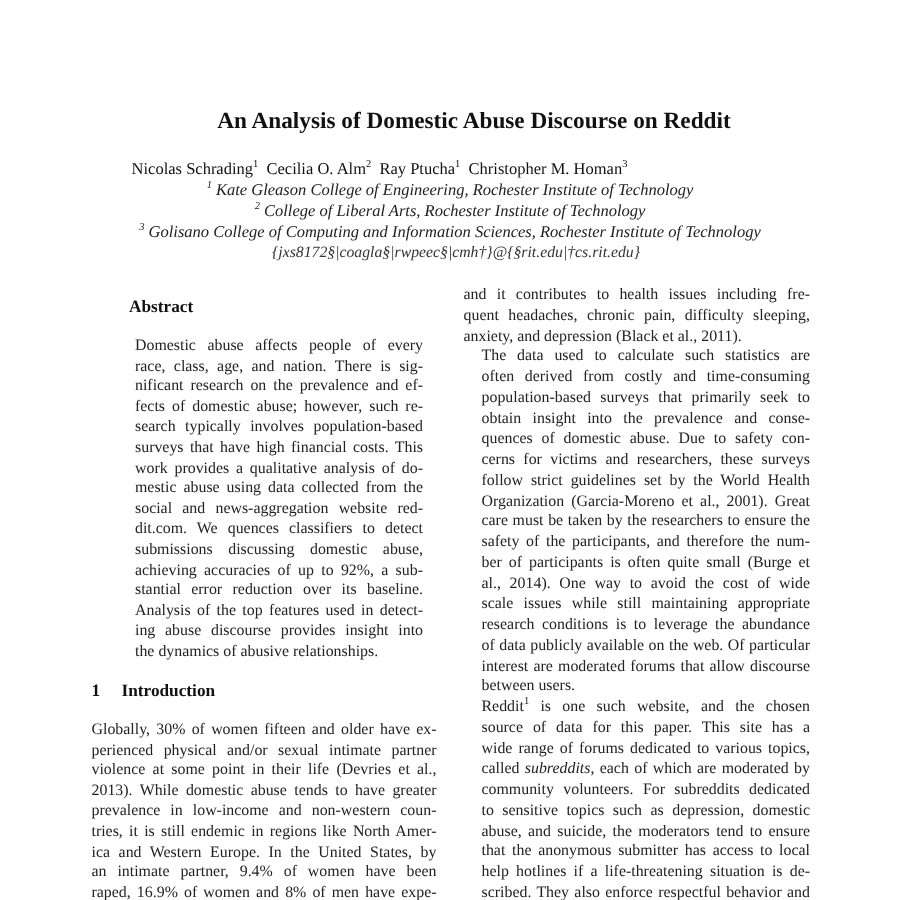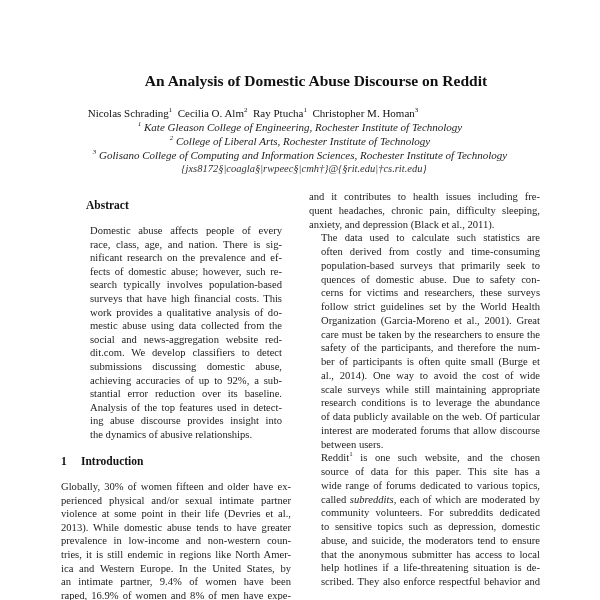--- a/index.html
+++ b/index.html
@@ -51,21 +51,21 @@
 <div class="abs-body" id="abs-body">
     <span class="line">Domestic abuse affects people of every</span>
     <span class="line">race, class, age, and nation. There is sig-</span>
     <span class="line">nificant research on the prevalence and ef-</span>
     <span class="line">fects of domestic abuse; however, such re-</span>
     <span class="line">search typically involves population-based</span>
     <span class="line">surveys that have high financial costs. This</span>
     <span class="line">work provides a qualitative analysis of do-</span>
     <span class="line">mestic abuse using data collected from the</span>
     <span class="line">social and news-aggregation website red-</span>
-    <span class="line">dit.com. We develop classifiers to detect</span>
+    <span class="line">dit.com. We quences classifiers to detect</span>
     <span class="line">submissions discussing domestic abuse,</span>
     <span class="line">achieving accuracies of up to 92%, a sub-</span>
     <span class="line">stantial error reduction over its baseline.</span>
     <span class="line">Analysis of the top features used in detect-</span>
     <span class="line">ing abuse discourse provides insight into</span>
     <span class="line last">the dynamics of abusive relationships.</span>
   </div>
 
 <div class="sec-head">
   <span class="num">1</span><span>Introduction</span>
@@ -85,29 +85,30 @@
 <div class="right">
   <p id="rc-p1">
       <span class="line">and it contributes to health issues including fre-</span>
       <span class="line">quent headaches, chronic pain, difficulty sleeping,</span>
       <span class="line last">anxiety, and depression (Black et al., 2011).</span>
     </p>
   <p class="indent" id="rc-p2">
       <span class="line">The data used to calculate such statistics are</span>
       <span class="line">often derived from costly and time-consuming</span>
       <span class="line">population-based surveys that primarily seek to</span>
+      <span class="line">obtain insight into the prevalence and conse-</span>
       <span class="line">quences of domestic abuse. Due to safety con-</span>
       <span class="line">cerns for victims and researchers, these surveys</span>
       <span class="line">follow strict guidelines set by the World Health</span>
       <span class="line">Organization (Garcia-Moreno et al., 2001). Great</span>
       <span class="line">care must be taken by the researchers to ensure the</span>
       <span class="line">safety of the participants, and therefore the num-</span>
       <span class="line">ber of participants is often quite small (Burge et</span>
       <span class="line">al., 2014). One way to avoid the cost of wide</span>
-      <span class="line">scale surveys while still maintaining appropriate</span>
+      <span class="line">scale issues while still maintaining appropriate</span>
       <span class="line">research conditions is to leverage the abundance</span>
       <span class="line">of data publicly available on the web. Of particular</span>
       <span class="line">interest are moderated forums that allow discourse</span>
       <span class="line last">between users.</span>
     </p>
   <p class="indent">
     <span class="line"><span>Reddit</span><sup>1</sup><span> is one such website, and the chosen</span></span>
     <span class="line">source of data for this paper. This site has a</span>
     <span class="line">wide range of forums dedicated to various topics,</span>
     <span class="line"><span>called </span><em>subreddits</em><span>, each of which are moderated by</span></span>

